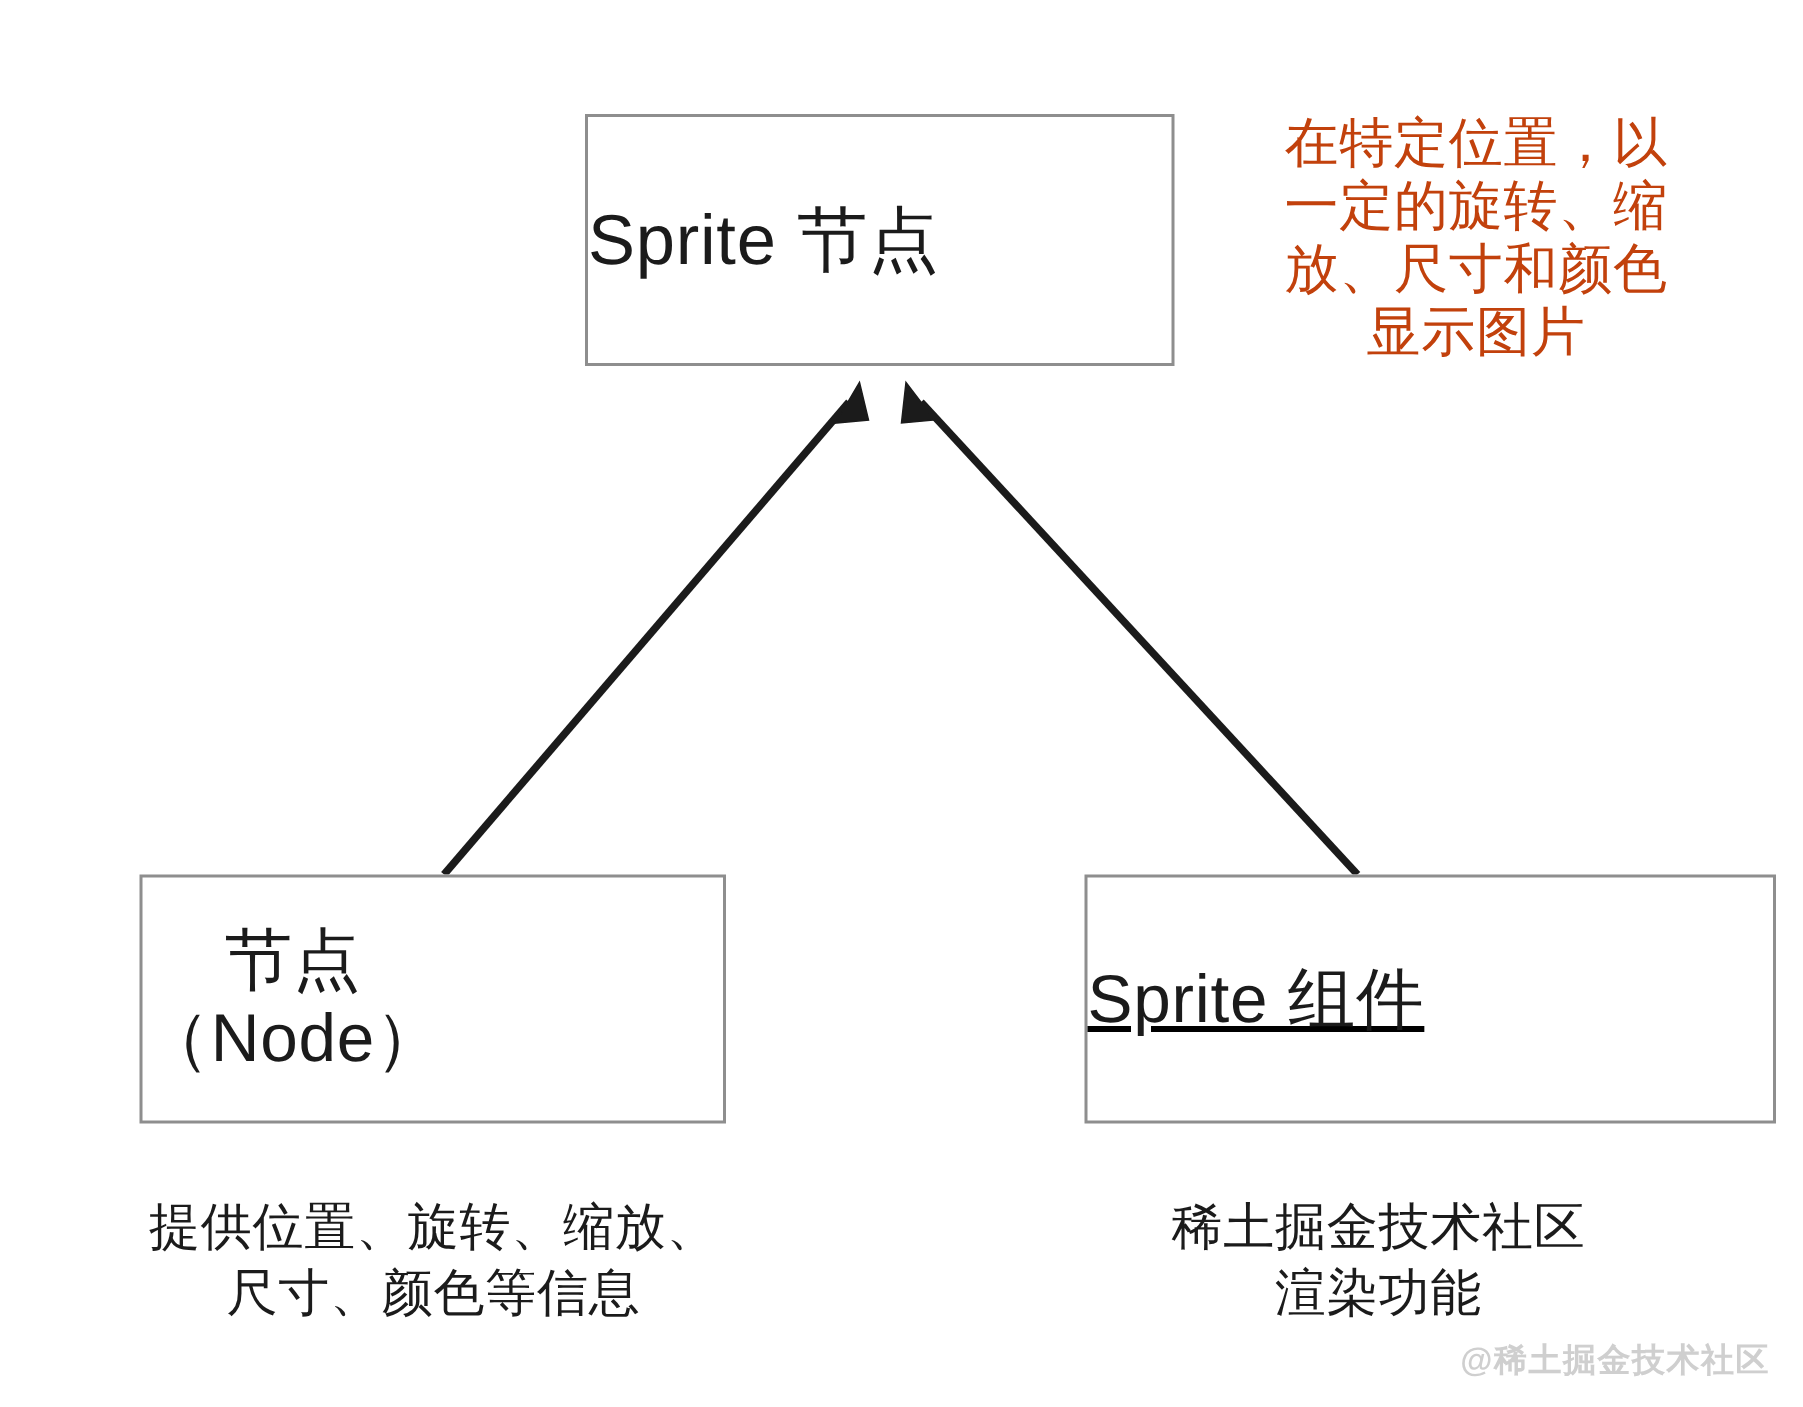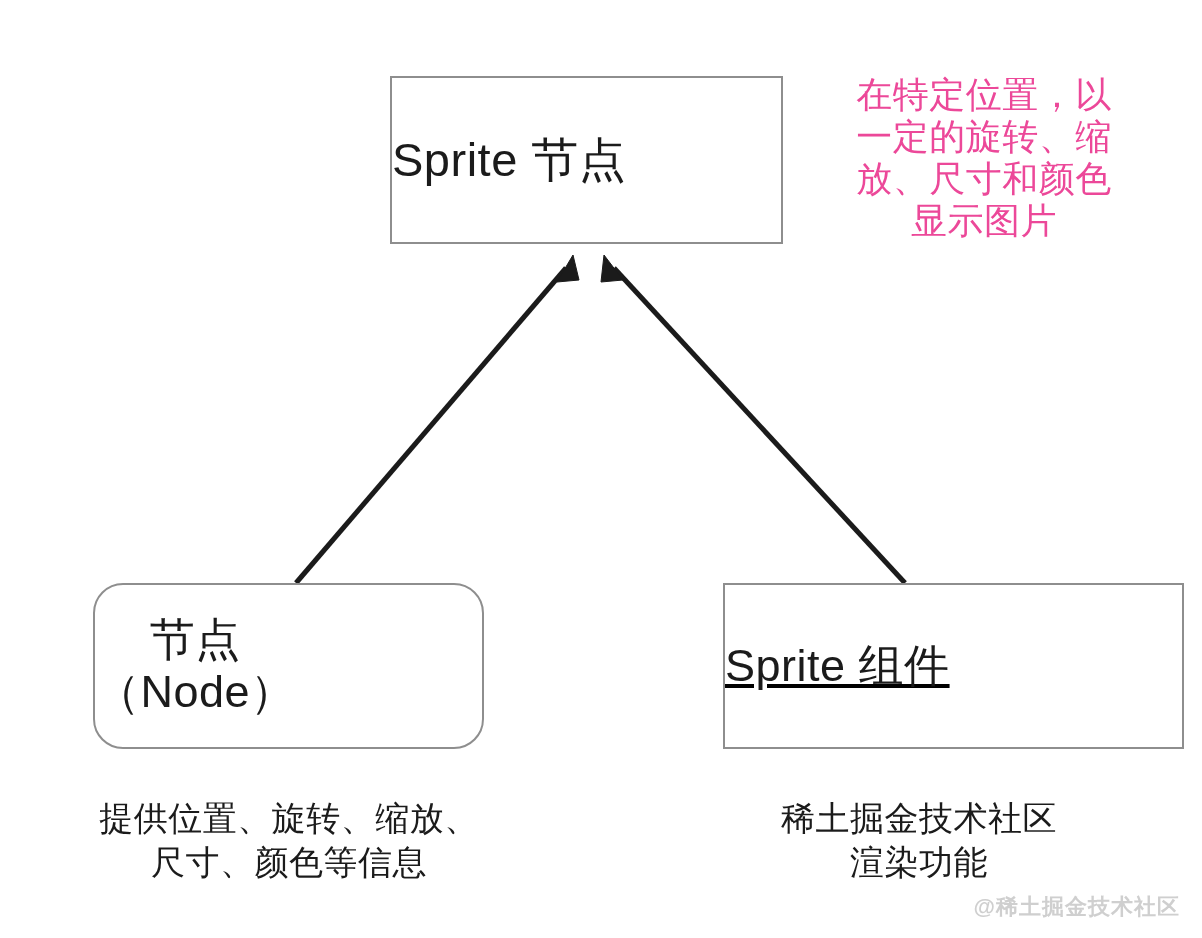--- a/index.html
+++ b/index.html
@@ -49,21 +49,20 @@
     width: 393px;
     height: 168px;
   }
   #box-sprite-node .node-label { font-size: 47px; }
 
   #box-node {
     left: 93px;
     top: 583px;
     width: 391px;
     height: 166px;
-    border-radius: 30px;
   }
   #box-node .node-label { font-size: 45px; }
 
   #box-sprite-component {
     left: 723px;
     top: 583px;
     width: 461px;
     height: 166px;
     text-decoration: underline;
   }
@@ -89,21 +88,21 @@
     top: 797px;
     width: 458px;
   }
 
   #annotation-sprite-node {
     position: absolute;
     left: 812px;
     top: 74px;
     width: 344px;
     text-align: center;
-    color: #ec4899;
+    color: #c2410c;
     font-size: 36px;
     font-weight: 500;
     line-height: 1.17;
     letter-spacing: 0.5px;
     white-space: pre-line;
   }
 
   #watermark {
     position: absolute;
     right: 22px;

